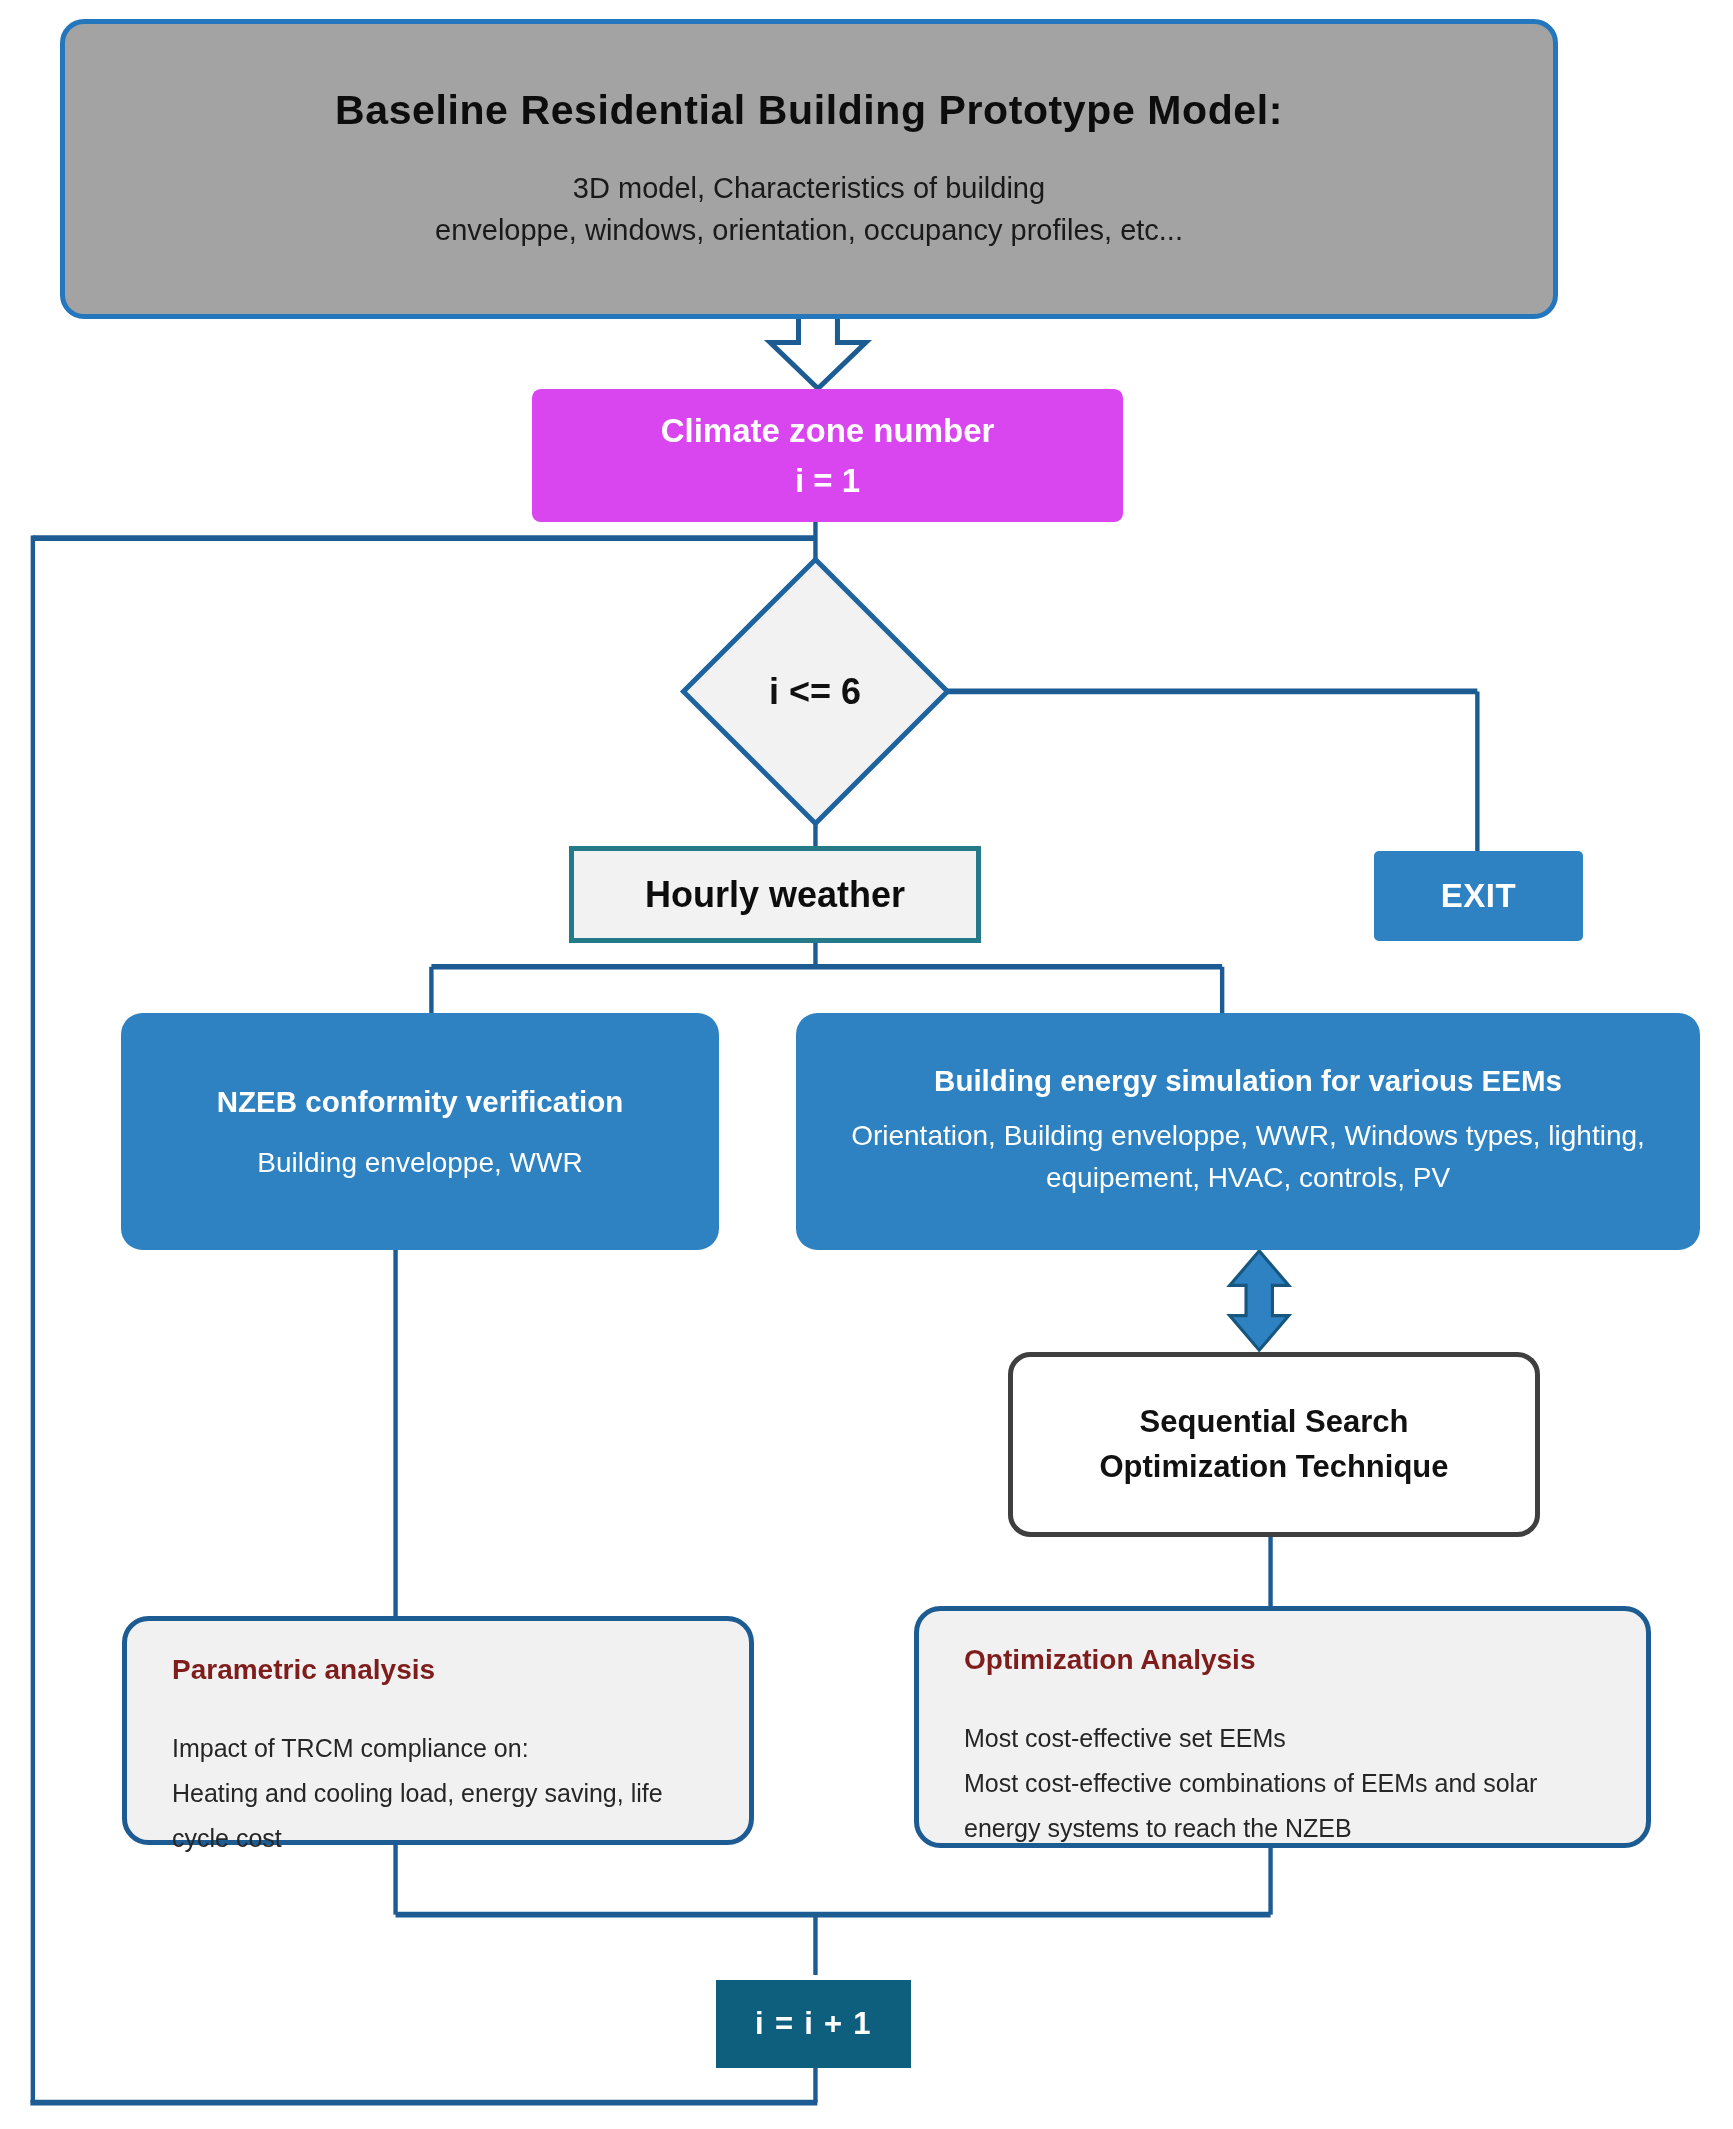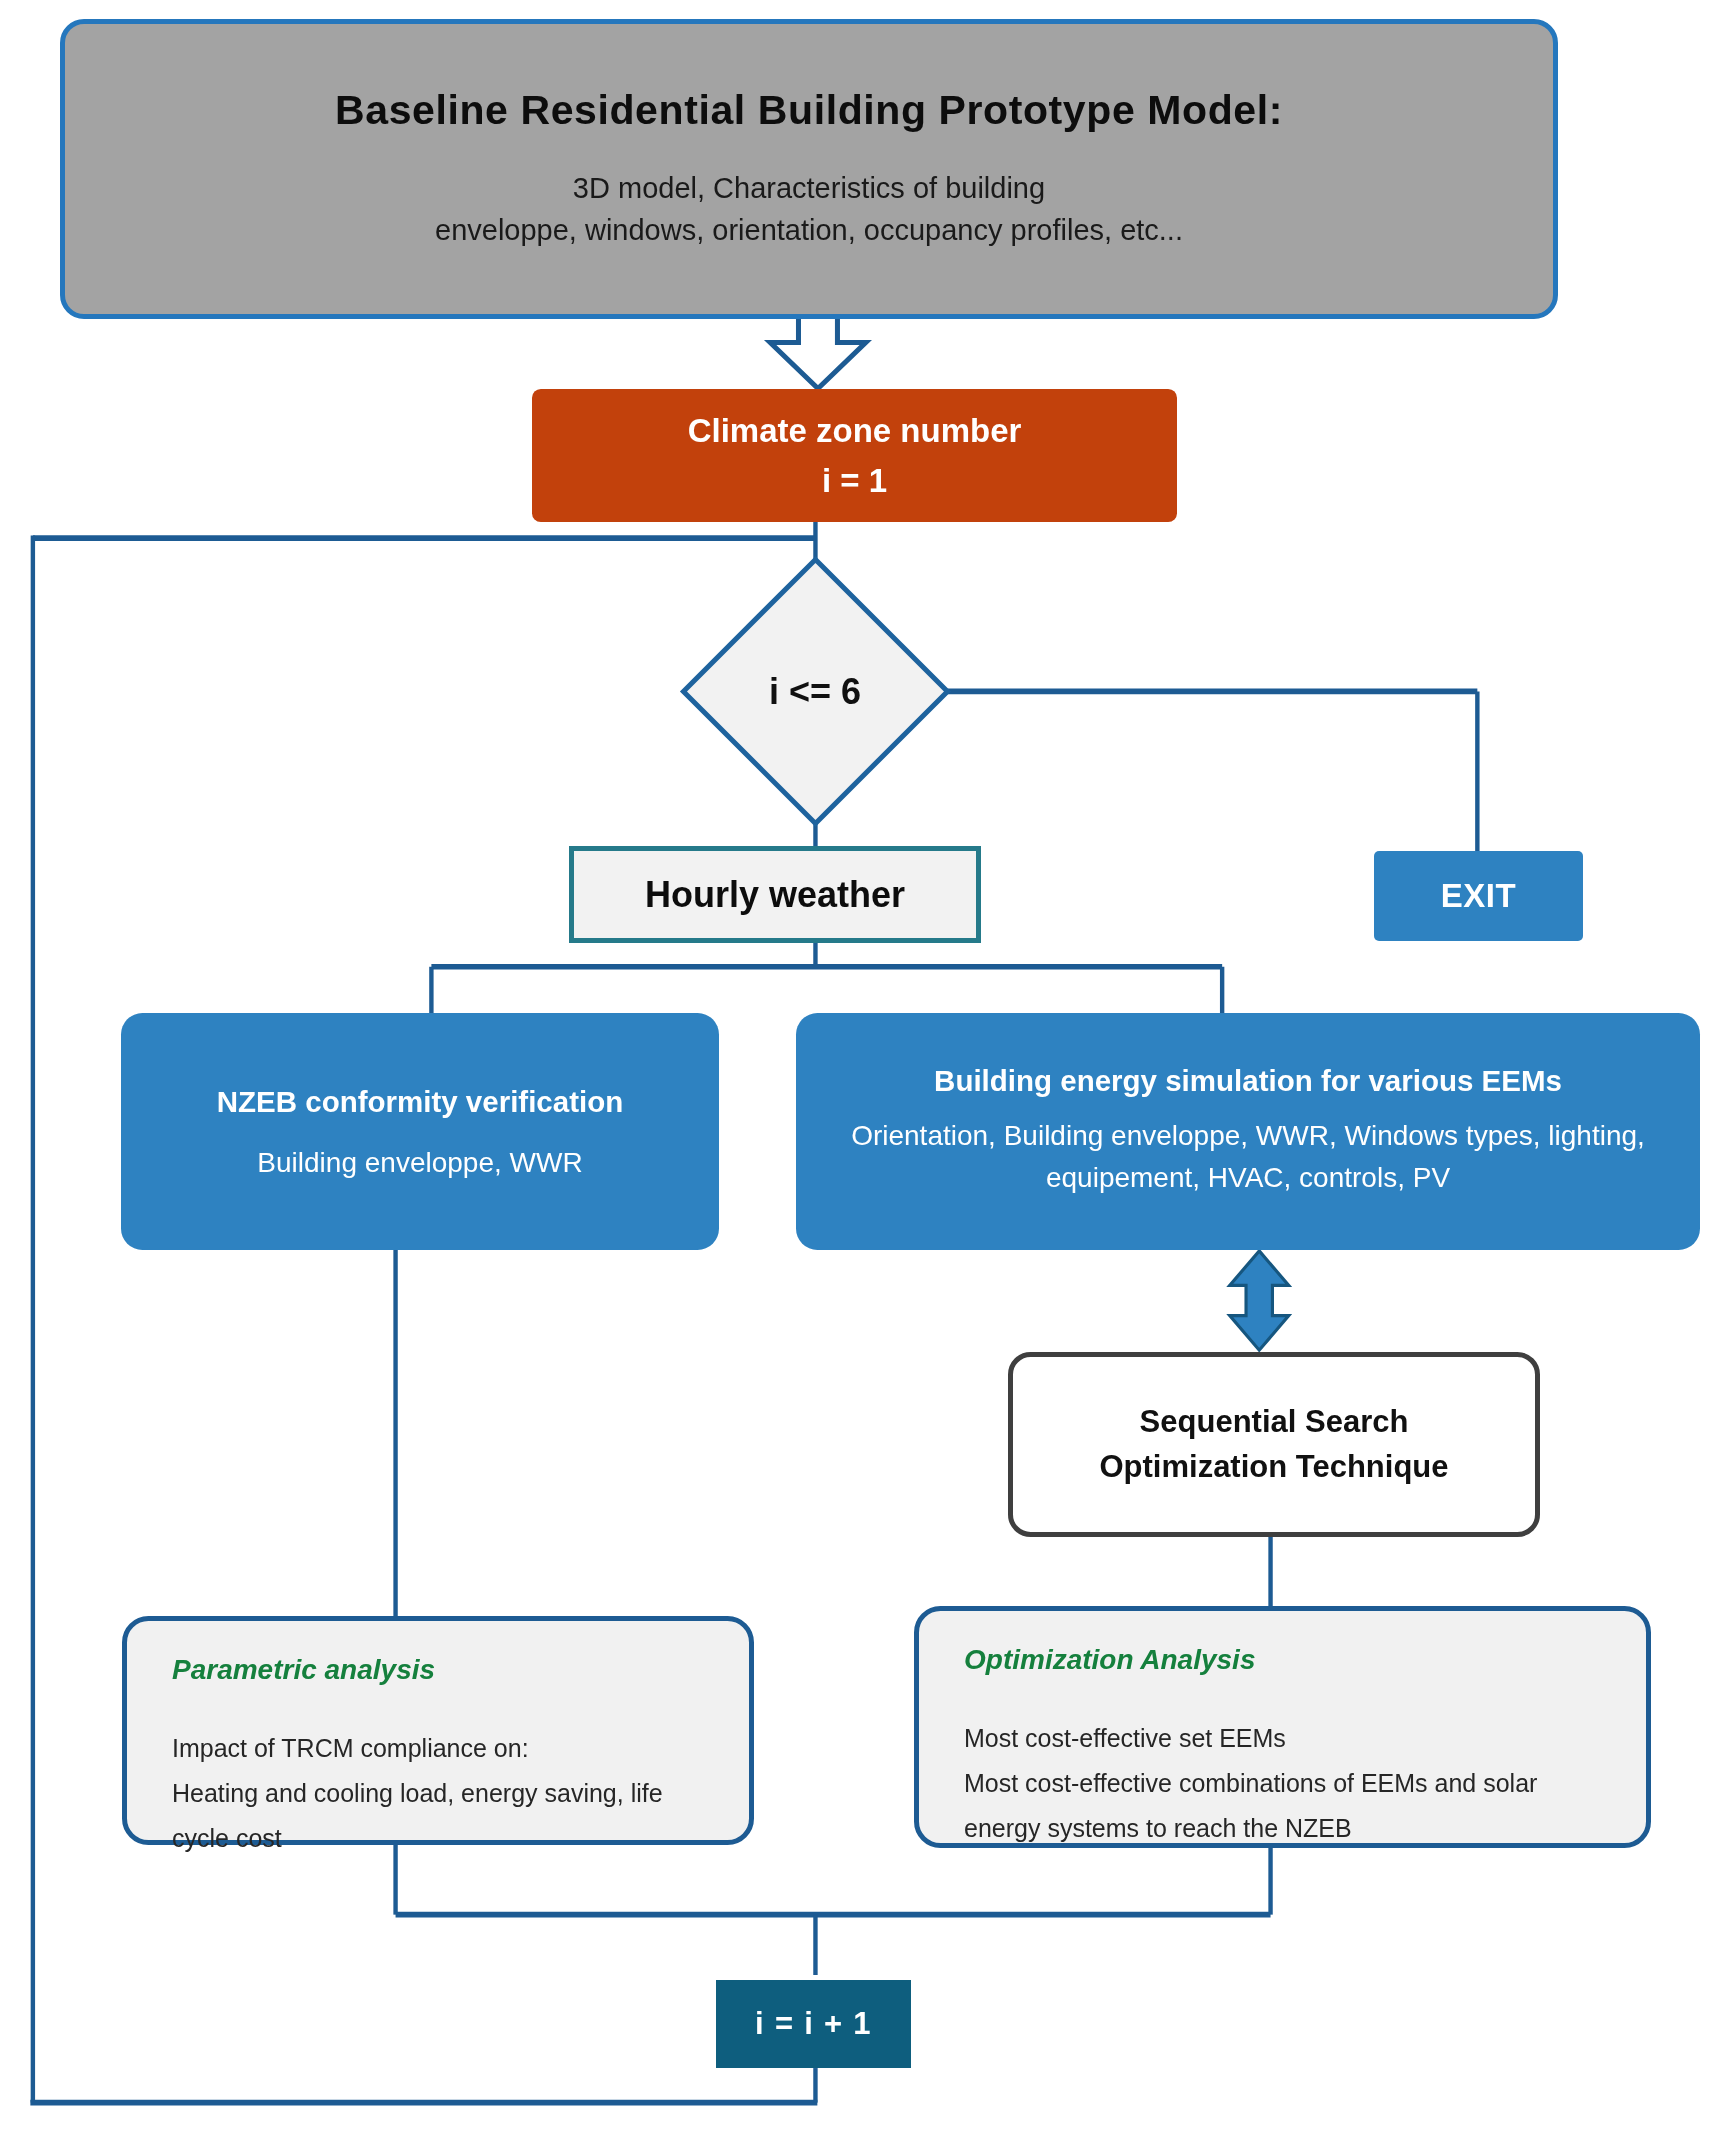--- a/index.html
+++ b/index.html
@@ -15,22 +15,22 @@
 
   .baseline{
     left:60px;top:19px;width:1498px;height:300px;
     background:#a3a3a3;border:5.7px solid #2577bd;border-radius:24px;
     gap:33px;
   }
   .baseline .title{font-size:41px;font-weight:bold;color:#0d0d0d;letter-spacing:0.6px;}
   .baseline .sub{font-size:29px;color:#1a1a1a;line-height:1.45;}
 
   .climate{
-    left:532px;top:389px;width:645px;height:133px;
-    background:#c2410c;border-radius:8.8px;color:#ffffff;
+    left:532px;top:389px;width:591px;height:133px;
+    background:#d946ef;border-radius:8.8px;color:#ffffff;
     font-size:33px;font-weight:600;line-height:1.5;
   }
 
   .decision-label{
     left:683px;top:654px;width:264px;height:75px;
     position:absolute;display:flex;align-items:center;justify-content:center;
     font-size:36px;font-weight:bold;color:#111111;
   }
 
   .exit{
@@ -61,21 +61,21 @@
     font-size:31px;font-weight:bold;color:#111111;line-height:1.45;
   }
 
   .graybox{
     background:#f1f1f1;border:5.7px solid #1d5b93;border-radius:26.4px;
     align-items:flex-start;text-align:left;color:#262626;
     justify-content:flex-start;
   }
   .param{left:122px;top:1616px;width:632px;height:229px;padding:33px 38px 0 45px;}
   .opt{left:914px;top:1606px;width:737px;height:242px;padding:33px 36px 0 45px;}
-  .graybox .t{font-size:28px;font-weight:bold;color:#15803d;margin-bottom:40px;font-style:italic;}
+  .graybox .t{font-size:28px;font-weight:bold;color:#7f1d1d;margin-bottom:40px;}
   .graybox .b{font-size:25px;line-height:1.8;}
 
   .iplus{
     left:716px;top:1980px;width:195px;height:88px;
     background:#0e5e7e;color:#ffffff;font-size:31px;font-weight:600;letter-spacing:1.3px;
   }
 </style>
 </head>
 <body>
 

